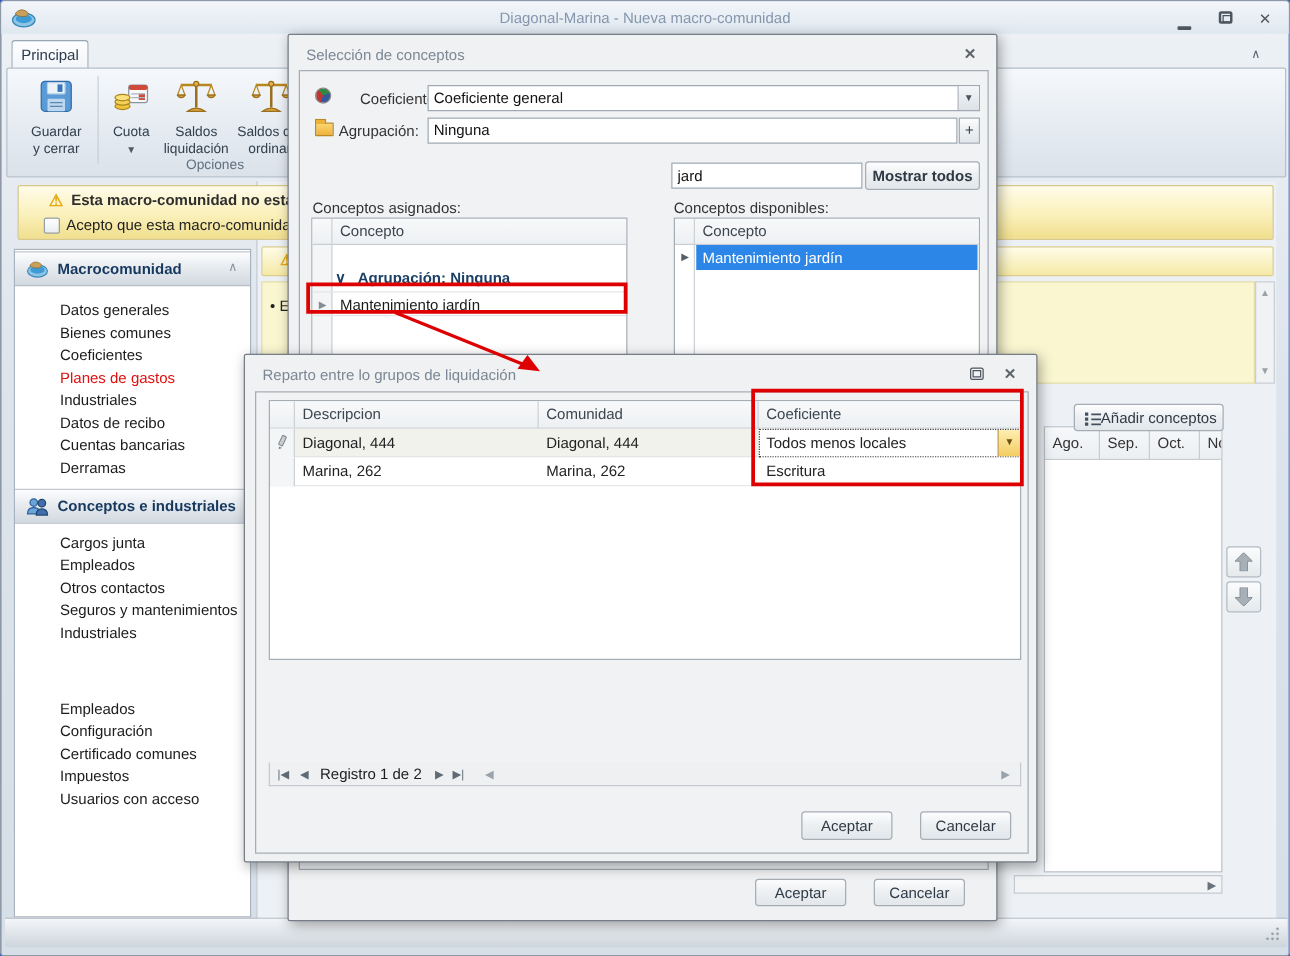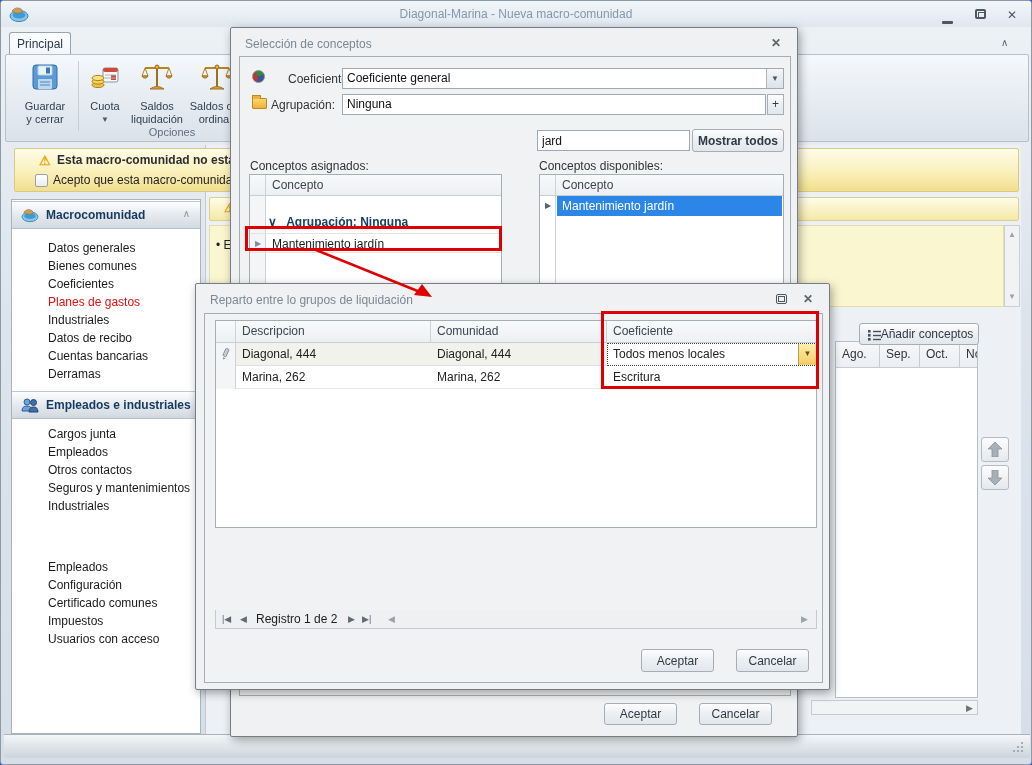--- a/index.html
+++ b/index.html
@@ -286,21 +286,21 @@
       <div class="sb-item" style="top:147px;">Cuentas bancarias</div>
       <div class="sb-item" style="top:165px;">Derramas</div>
 
       <div class="sb-header" style="top:191px;">
         <svg class="abs" style="left:9px;top:5px;" width="18" height="16" viewBox="0 0 18 16">
           <circle cx="6" cy="5" r="3" fill="#6aa5d8" stroke="#2f5f9e"></circle>
           <path d="M1,14 Q1,9 6,9 Q11,9 11,14 Z" fill="#6aa5d8" stroke="#2f5f9e"></path>
           <circle cx="12.5" cy="5.5" r="3" fill="#3f6fae" stroke="#24466e"></circle>
           <path d="M8,15 Q8,10 12.5,10 Q17,10 17,15 Z" fill="#3f6fae" stroke="#24466e"></path>
         </svg>
-        <span class="lbl">Empleados e industriales</span>
+        <span class="lbl">Conceptos e industriales</span>
       </div>
       <div class="sb-item" style="top:225px;">Cargos junta</div>
       <div class="sb-item" style="top:243px;">Empleados</div>
       <div class="sb-item" style="top:261px;">Otros contactos</div>
       <div class="sb-item" style="top:279px;">Seguros y mantenimientos</div>
       <div class="sb-item" style="top:297px;">Industriales</div>
 
       <div class="sb-item" style="top:358px;">Empleados</div>
       <div class="sb-item" style="top:376px;">Configuración</div>
       <div class="sb-item" style="top:394px;">Certificado comunes</div>

